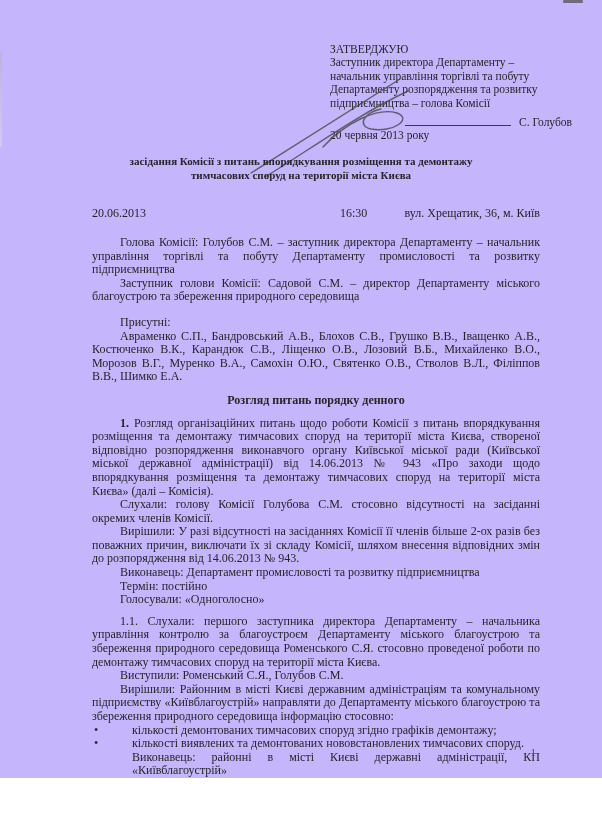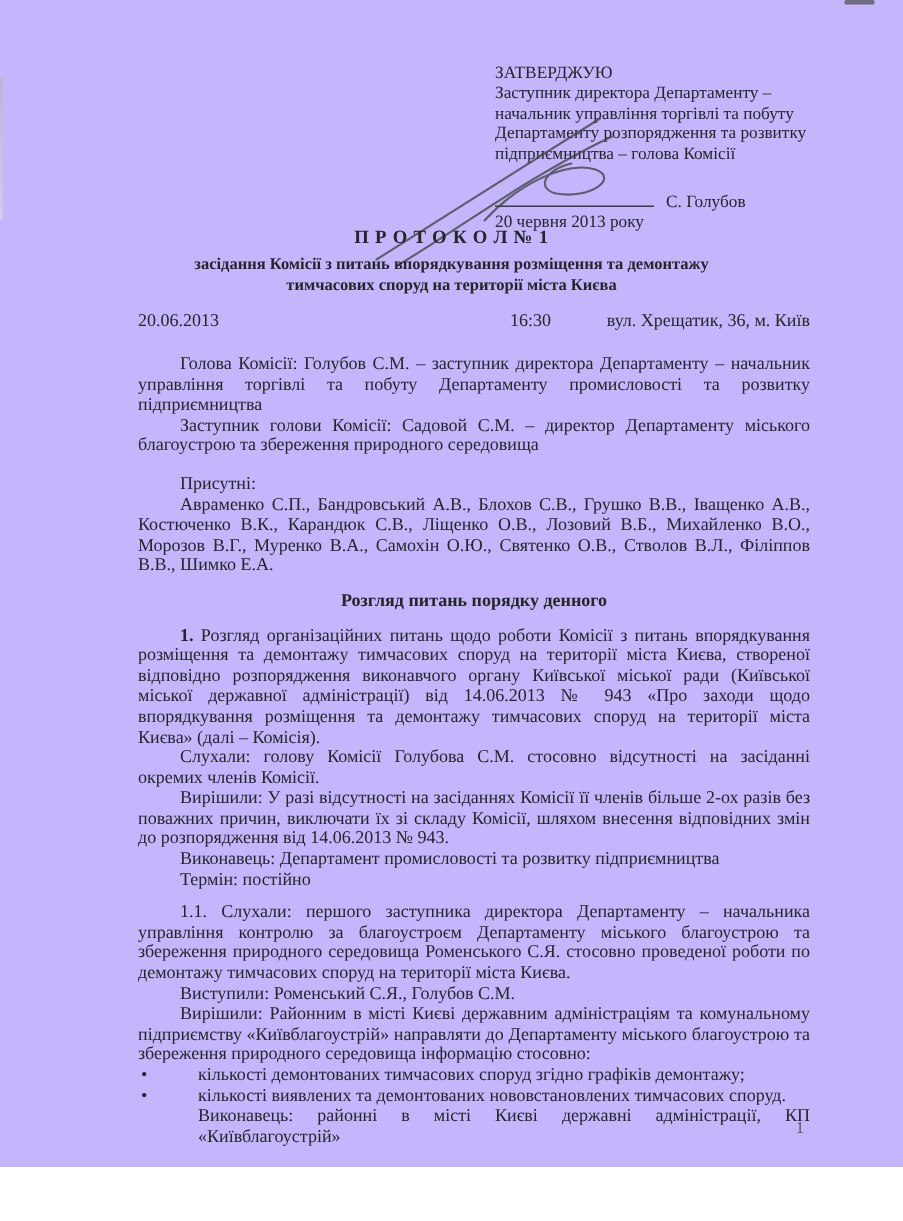--- a/index.html
+++ b/index.html
@@ -13,21 +13,21 @@
     overflow:hidden;
   }
 
   
   .artifact-top { position:absolute; left:563px; top:0; width:20px; height:3px; background:#4a4a4a; opacity:.7; border-radius:1px; }
   .artifact-left { position:absolute; left:0; top:52px; width:2px; height:95px; background:linear-gradient(#b5b5bc,#dcdce2); opacity:.55; }
 
   
   .approval { position:absolute; left:330px; top:43px; width:242px; font-size:11.5px; line-height:13.4px; }
   .ap-line { white-space:nowrap; }
-  .ap-sig-row { white-space:nowrap; margin-top:18px; }
+  .ap-sig-row { white-space:nowrap; margin-top:6px;text-align:right; }
   .sig-line { display:inline-block; width:106px; height:10px; border-bottom:1px solid #3c3c3c; margin-right:8px; }
   .scribble { position:absolute; left:-85px; top:18px; width:210px; height:120px; pointer-events:none; }
 
   
   .title-block { position:absolute; top:151px; left:0; width:602px; text-align:center; }
   .doc-title { font-weight:bold; font-size:12.5px; letter-spacing:0.5px; }
   .doc-sub { font-size:11px; line-height:13.8px;font-weight:bold; }
   .doc-sub.first { margin-top:4px; }
 
   
@@ -71,21 +71,20 @@
     <svg class="scribble" viewBox="0 0 210 120">
       <g fill="none" stroke="#474747" stroke-width="1.4" stroke-linecap="round" opacity="0.8">
         <path d="M 6 112 L 155 18"></path>
         <path d="M 20 116 C 60 92, 110 55, 163 30"></path>
         <path d="M 78 86 C 100 62, 132 46, 152 52 C 168 58, 148 72, 126 68 C 112 65, 118 52, 136 48"></path>
       </g>
     </svg>
   </div>
 
   <div class="title-block">
-    <div class="doc-title">П Р О Т О К О Л № 1</div>
     <div class="doc-sub first">засідання Комісії з питань впорядкування розміщення та демонтажу</div>
     <div class="doc-sub">тимчасових споруд на території міста Києва</div>
   </div>
 
   <div class="meeting-row">
     <span class="m-date">20.06.2013</span>
     <span class="m-time">16:30</span>
     <span class="m-place">вул. Хрещатик, 36, м. Київ</span>
   </div>
 
@@ -95,20 +94,21 @@
     <p class="ind gap-lg">Присутні:</p>
     <p class="ind">Авраменко С.П., Бандровський А.В., Блохов С.В., Грушко В.В., Іващенко А.В., Костюченко В.К., Карандюк С.В., Ліщенко О.В., Лозовий В.Б., Михайленко В.О., Морозов В.Г., Муренко В.А., Самохін О.Ю., Святенко О.В., Стволов В.Л., Філіппов В.В., Шимко Е.А.</p>
 
     <h2 class="agenda">Розгляд питань порядку денного</h2>
 
     <p class="ind gap-md"><b>1.</b><span> Розгляд організаційних питань щодо роботи Комісії з питань впорядкування розміщення та демонтажу тимчасових споруд на території міста Києва, створеної відповідно розпорядження виконавчого органу Київської міської ради (Київської міської державної адміністрації) від 14.06.2013 № 943 «Про заходи щодо впорядкування розміщення та демонтажу тимчасових споруд на території міста Києва» (далі – Комісія).</span></p>
     <p class="ind">Слухали: голову Комісії Голубова С.М. стосовно відсутності на засіданні окремих членів Комісії.</p>
     <p class="ind">Вирішили: У разі відсутності на засіданнях Комісії її членів більше 2-ох разів без поважних причин, виключати їх зі складу Комісії, шляхом внесення відповідних змін до розпорядження від 14.06.2013 № 943.</p>
     <p class="ind">Виконавець: Департамент промисловості та розвитку підприємництва</p>
     <p class="ind">Термін: постійно</p>
+    <p class="ind">Голосували: «Одноголосно»</p>
 
     <p class="ind gap-sm">1.1. Слухали: першого заступника директора Департаменту – начальника управління контролю за благоустроєм Департаменту міського благоустрою та збереження природного середовища Роменського С.Я. стосовно проведеної роботи по демонтажу тимчасових споруд на території міста Києва.</p>
     <p class="ind">Виступили: Роменський С.Я., Голубов С.М.</p>
     <p class="ind">Вирішили: Районним в місті Києві державним адміністраціям та комунальному підприємству «Київблагоустрій» направляти до Департаменту міського благоустрою та збереження природного середовища інформацію стосовно:</p>
 
     <div class="bullet-row">
       <span class="bullet-marker">•</span>
       <span>кількості демонтованих тимчасових споруд згідно графіків демонтажу;</span>
     </div>
     <div class="bullet-row">

